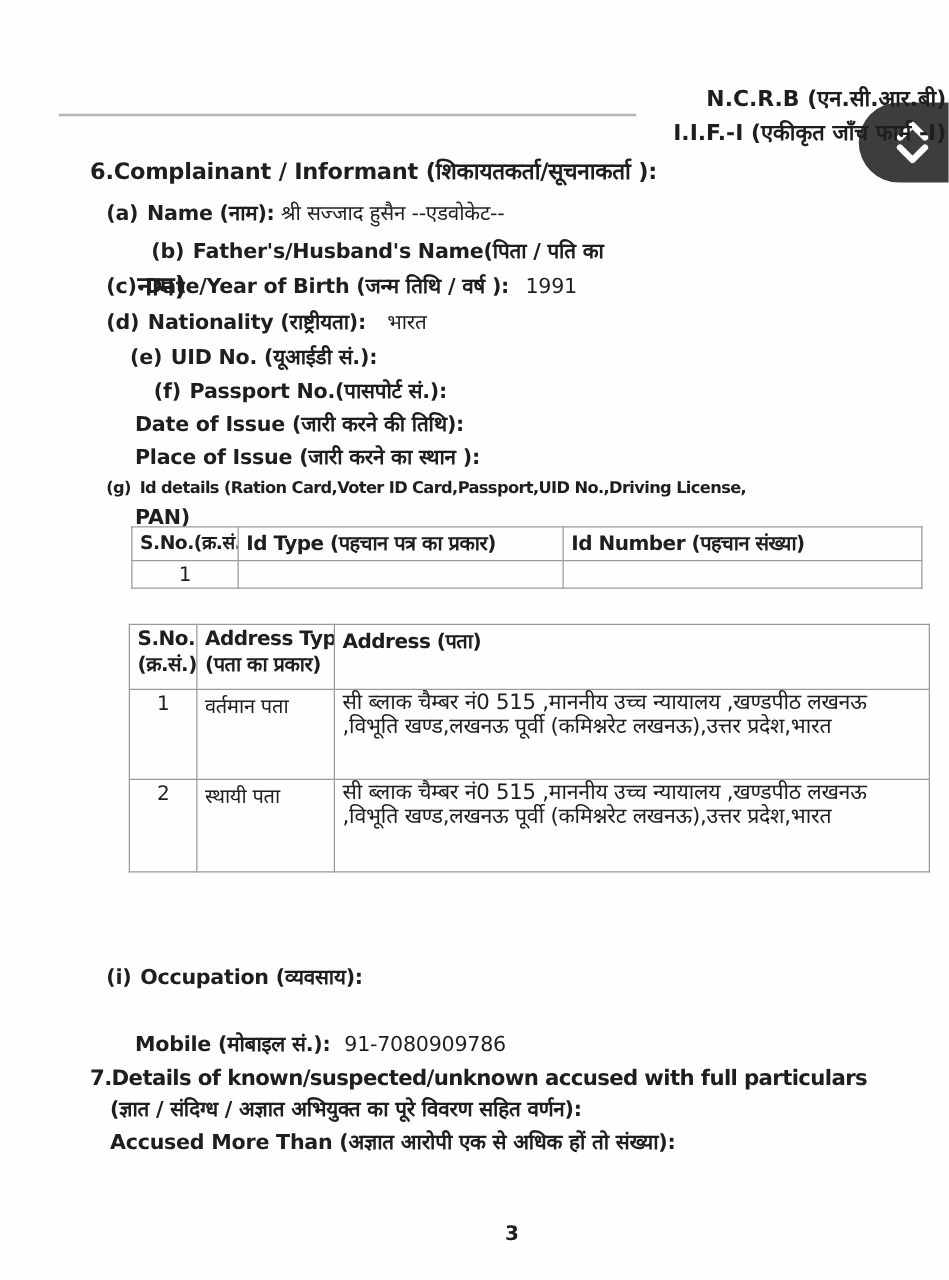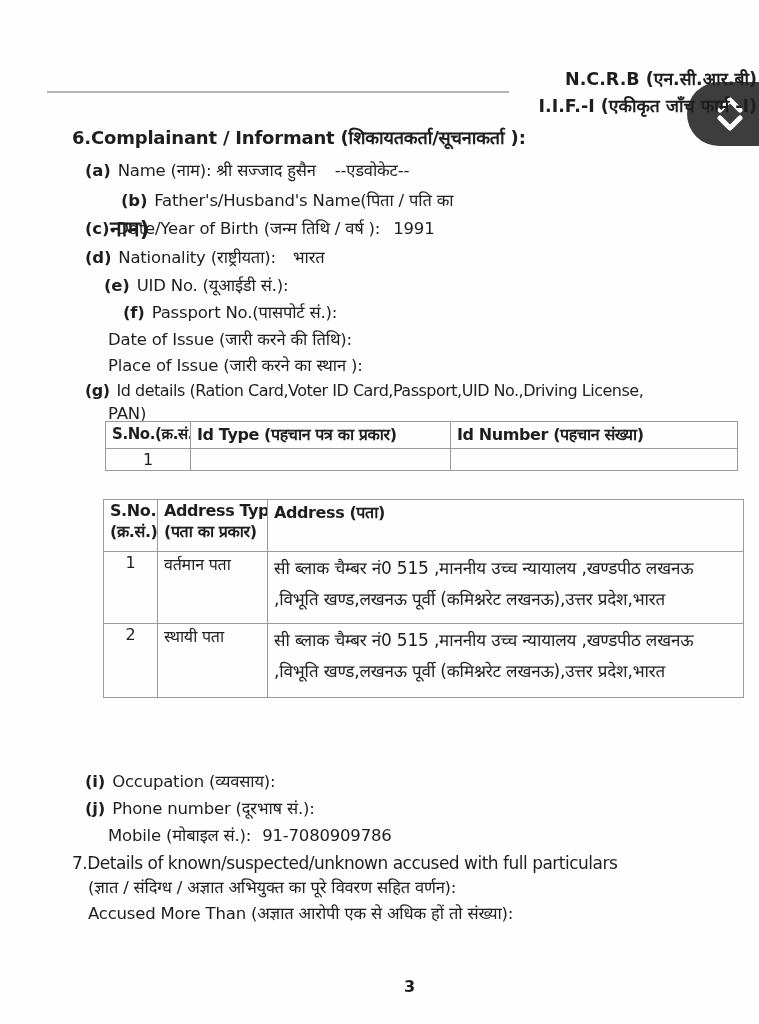--- a/index.html
+++ b/index.html
@@ -6,21 +6,21 @@
   .page {
     position:relative; width:759px; height:1024px;
     background:#fefefe; overflow:hidden;
     font-family:"DejaVu Sans", sans-serif;
     color:#1e1e1e;
   }
   .line {
     position:absolute; white-space:nowrap;
     font-size:16.5px; letter-spacing:-0.2px; line-height:22px;
   }
-  .b { font-weight:normal; }
+  .b { font-weight:bold; }
   .marker { font-weight:bold; margin-right:7px; }
   .val { font-weight:normal; }
   .hdr {
     position:absolute; right:2px; z-index:7;
     font-weight:bold; font-size:17.5px; white-space:nowrap;
   }
   .rule {
     position:absolute; left:47px; top:91px; width:462px; height:2px;
     background:#b5b5b5; z-index:1;
   }
@@ -33,23 +33,23 @@
   table.doc {
     position:absolute; border-collapse:collapse; table-layout:fixed;
     font-size:16px; letter-spacing:-0.2px;
   }
   table.doc td {
     border:1px solid #9a9a9a; vertical-align:top;
     padding:1px 6px; overflow:hidden;
   }
   table.doc td.hd { font-weight:bold; white-space:nowrap; letter-spacing:-0.4px; }
   table.doc td.ctr { text-align:center; }
-  .addr-cell { font-size:17px; line-height:31px; letter-spacing:-0.2px; }
+  .addr-cell { font-size:17px; line-height:19px; letter-spacing:-0.2px; }
   .sec-head { font-size:18px; font-weight:bold; letter-spacing:-0.2px; }
-  .tight { letter-spacing:-0.5px; font-size:16px; }
+  .tight { letter-spacing:-0.5px; font-size:13px; }
   .overlay-wrap { position:absolute; font-weight:bold; z-index:3; }
   .pagenum { position:absolute; left:404px; top:977px; font-weight:bold; font-size:16px; }
 </style>
 </head>
 <body>
 
 <div class="page">
 
   <div class="hdr" style="top:66px;">N.C.R.B (एन.सी.आर.बी)</div>
   <div class="hdr" style="top:93px;">I.I.F.-I (एकीकृत जाँच फार्म -I)</div>
@@ -62,21 +62,21 @@
     <svg width="30" height="16" viewBox="0 0 30 16">
       <polyline points="5,3 15,13 25,3" fill="none" stroke="#ffffff" stroke-width="5" stroke-linecap="round" stroke-linejoin="round"></polyline>
     </svg>
   </div>
 
   <div class="line sec-head" style="left:72px; top:127px;">6.Complainant / Informant (शिकायतकर्ता/सूचनाकर्ता ):</div>
 
   <div class="line" style="left:85px; top:160px;">
     <span class="marker">(a)</span><span class="b">Name (नाम):</span>
     <span class="val">श्री सज्जाद हुसैन</span>
-    <span class="val" style="margin-left:14px;">--एडवोकेट--</span>
+    <span class="val" style="">--एडवोकेट--</span>
   </div>
 
   <div class="line" style="left:85px; top:190px;margin-left:36px;">
     <span class="marker">(b)</span><span class="b">Father's/Husband's Name(पिता / पति का</span>
   </div>
 
   <div class="overlay-wrap" style="left:110px; top:214px; font-size:21px;">नाम)</div>
 
   <div class="line" style="left:85px; top:218px;">
     <span class="marker">(c)</span><span class="b">Date/Year of Birth (जन्म तिथि / वर्ष ):</span>
@@ -155,23 +155,20 @@
       <td>स्थायी पता</td>
       <td class="addr-cell" style="white-space:normal;">सी ब्लाक चैम्बर नं0 515 ,माननीय उच्च न्यायालय ,खण्डपीठ लखनऊ ,विभूति खण्ड,लखनऊ पूर्वी (कमिश्नरेट लखनऊ),उत्तर प्रदेश,भारत</td>
     </tr>
   </tbody>
     </table>
 
   <div class="line" style="left:85px; top:771px;">
     <span class="marker">(i)</span><span class="b">Occupation (व्यवसाय):</span>
   </div>
 
-  <div class="line" style="left:85px; top:798px;">
-    <span class="marker">(j)</span><span class="b">Phone number (दूरभाष सं.):</span>
-  </div>
 
   <div class="line" style="left:108px; top:825px;">
     <span class="b">Mobile (मोबाइल सं.):</span>
     <span class="val" style="margin-left:6px;">91-7080909786</span>
   </div>
 
   <div class="line b tight" style="left:72px; top:852px; font-size:17px;">7.Details of known/suspected/unknown accused with full particulars</div>
   <div class="line b" style="left:88px; top:877px;">(ज्ञात / संदिग्ध / अज्ञात अभियुक्त का पूरे विवरण सहित वर्णन):</div>
   <div class="line b" style="left:88px; top:903px;">Accused More Than (अज्ञात आरोपी एक से अधिक हों तो संख्या):</div>
 

